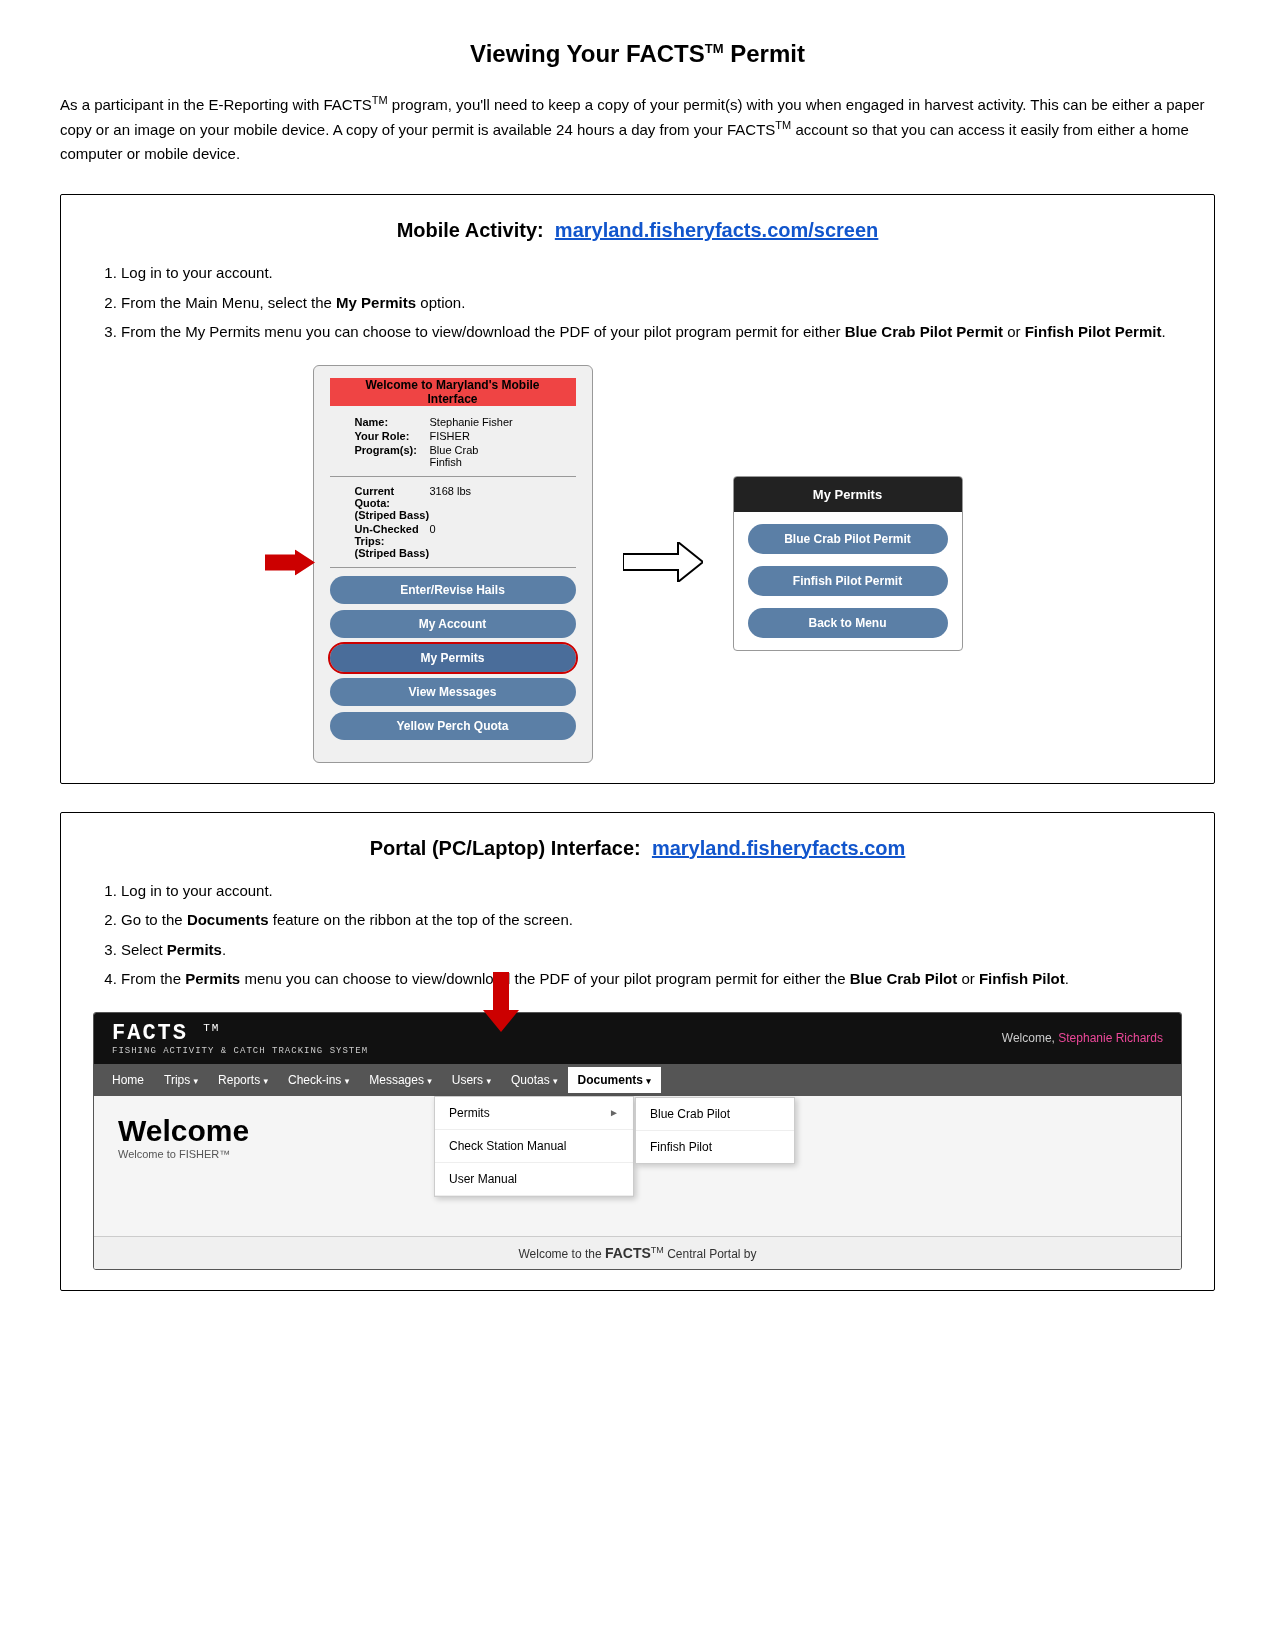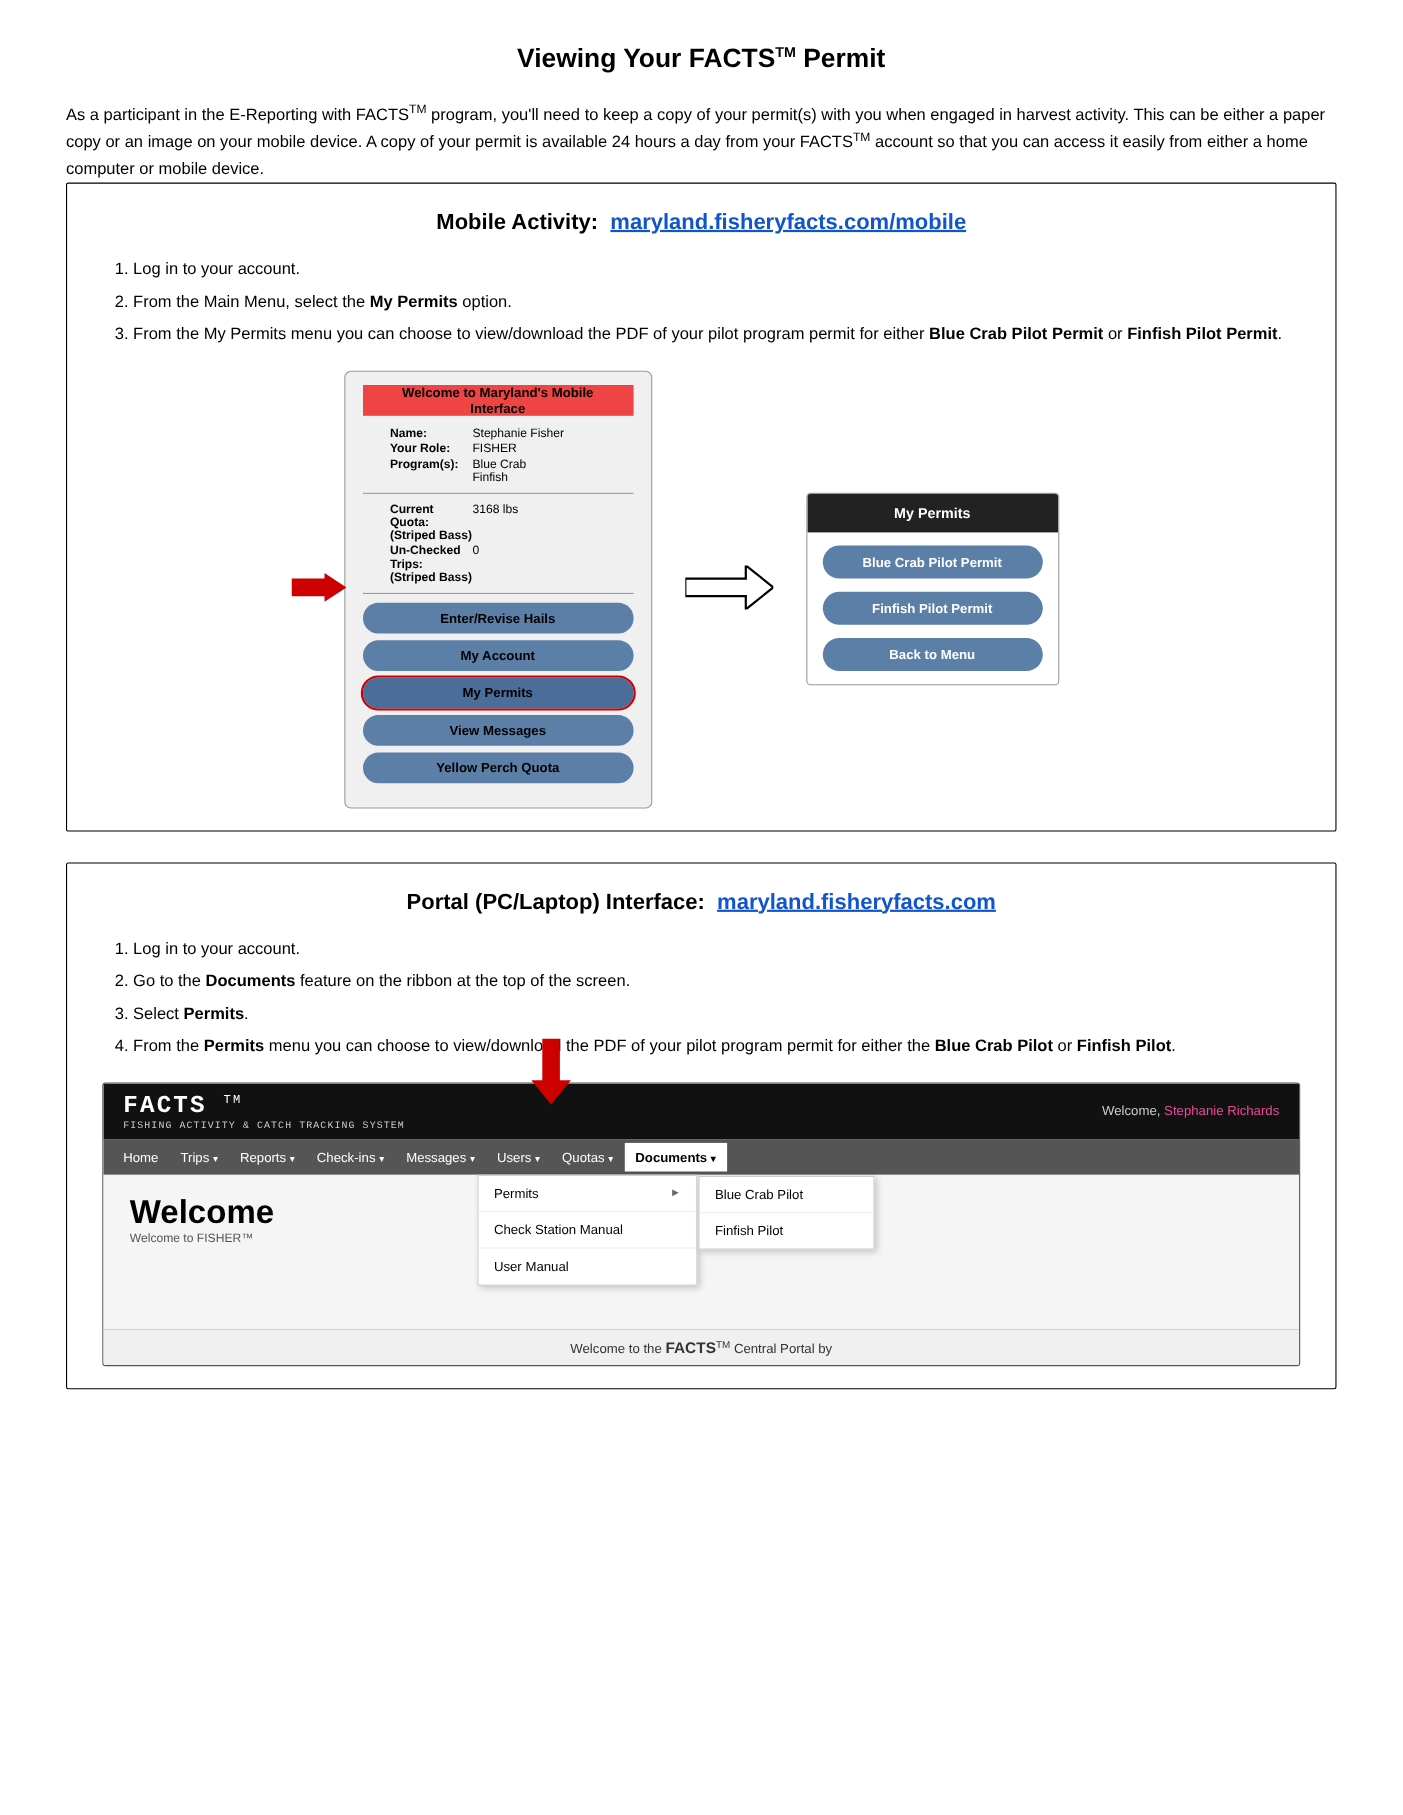--- a/index.html
+++ b/index.html
@@ -15,20 +15,21 @@
     h1.main-title {
       text-align: center;
       font-size: 24px;
       font-weight: bold;
       margin-bottom: 24px;
     }
     h1.main-title sup { font-size: 13px; }
     .intro-text {
       font-size: 15px;
       line-height: 1.6;
+      margin-bottom: 28px;
     }
     .intro-text sup { font-size: 11px; }
     .section-box {
       border: 1.5px solid #000;
       border-radius: 2px;
       padding: 24px 32px 20px 32px;
       margin-bottom: 28px;
     }
     .section-title {
       text-align: center;
@@ -86,21 +87,21 @@
     }
     .mobile-phone-mock .info-value {
       font-size: 11px;
     }
     .mobile-phone-mock .divider {
       border-top: 1px solid #999;
       margin: 8px 0;
     }
     .mobile-btn {
       background: #5b7fa6;
-      color: #000000;
+      color: #ffffff;
       border-radius: 20px;
       text-align: center;
       padding: 7px 10px;
       margin-bottom: 6px;
       font-size: 12px;
       font-weight: bold;
       cursor: pointer;
     }
     .mobile-btn.highlighted {
       background: #4a6d9a;
@@ -287,21 +288,21 @@
   Viewing Your FACTS<sup>TM</sup> Permit
 </h1>
 
 <p class="intro-text">
   As a participant in the E-Reporting with FACTS<sup>TM</sup> program, you'll need to keep a copy of your permit(s) with you when engaged in harvest activity.  This can be either a paper copy or an image on your mobile device.  A copy of your permit is available 24 hours a day from your FACTS<sup>TM</sup> account so that you can access it easily from either a home computer or mobile device.
 </p>
 
 <div class="section-box">
   <div class="section-title">
     <span>Mobile Activity:</span>
-    &nbsp;<a href="#">maryland.fisheryfacts.com/mobile</a>
+    &nbsp;<a href="#">maryland.fisheryfacts.com/screen</a>
   </div>
 
   <ol class="steps-list">
     <li>Log in to your account.</li>
     <li>From the Main Menu, select the <b>My Permits</b> option.</li>
     <li>From the My Permits menu you can choose to view/download the PDF of your pilot program permit for either <b>Blue Crab Pilot Permit</b> or <b>Finfish Pilot Permit</b>.</li>
   </ol>
 
   <div class="mobile-screenshot-area">
 

